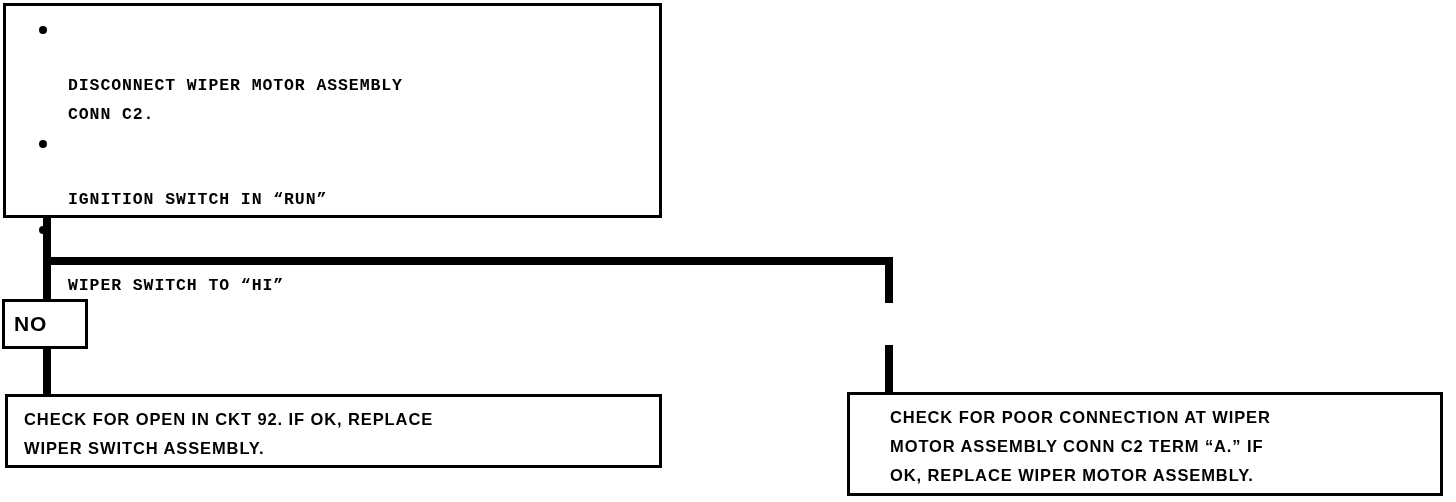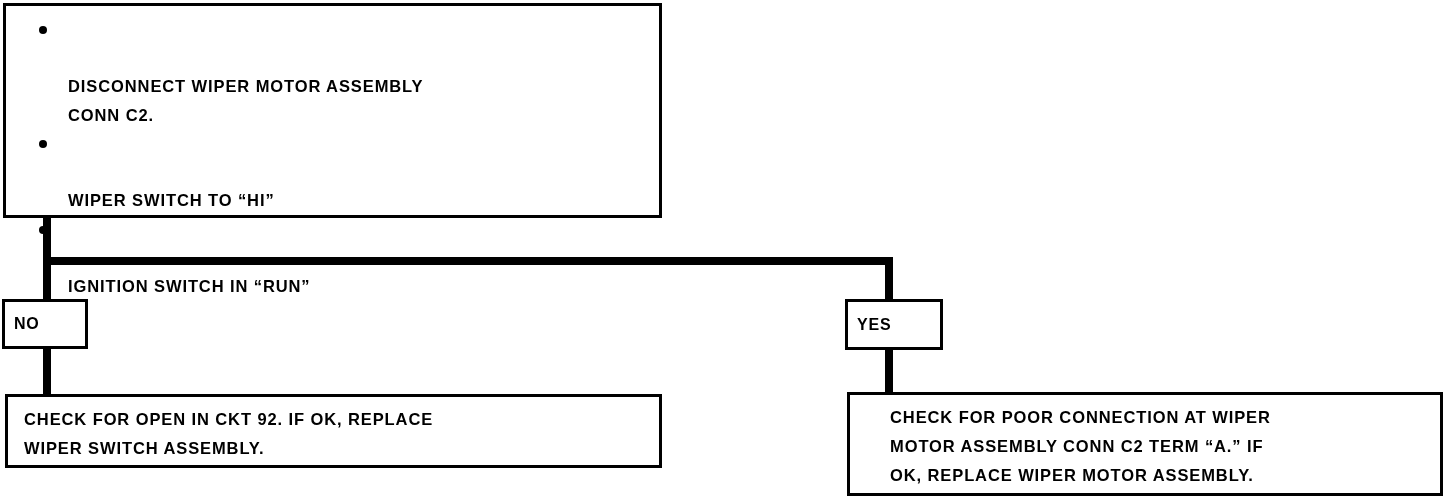--- a/index.html
+++ b/index.html
@@ -20,20 +20,21 @@
     overflow: hidden;
   }
 
   
   .box {
     position: absolute;
     box-sizing: border-box;
     border: 3px solid #000000;
     background: #ffffff;
     z-index: 3;
+    font-family: Liberation Mono, monospace;
   }
 
   
   .conn {
     position: absolute;
     background: #000000;
     z-index: 1;
   }
 
   
@@ -74,21 +75,21 @@
   .label-box {
     position: absolute;
     box-sizing: border-box;
     border: 3px solid #000000;
     background: #ffffff;
     z-index: 3;
     display: flex;
     align-items: center;
   }
   .label-text {
-    font-size: 16px;
+    font-size: 21px;
     font-weight: bold;
     letter-spacing: 0.8px;
     padding-left: 9px;
   }
   #no-box   { left: 2px;   top: 299px; width: 86px;  height: 50px; }
   #yes-box  { left: 845px; top: 299px; width: 98px;  height: 51px; }
 
   
   .result-box {
     position: absolute;
@@ -130,25 +131,25 @@
 
   <div class="box" id="step-box">
     <ul class="bullet-list">
       <li class="bullet-item">
         <span class="bullet-dot"></span>
         <span>Disconnect wiper motor assembly
 conn C2.</span>
       </li>
       <li class="bullet-item">
         <span class="bullet-dot"></span>
-        <span>Wiper switch to “Hi”</span>
+        <span>Ignition switch in “Run”</span>
       </li>
       <li class="bullet-item">
         <span class="bullet-dot"></span>
-        <span>Ignition switch in “Run”</span>
+        <span>Wiper switch to “Hi”</span>
       </li>
       <li class="bullet-item">
         <span class="bullet-dot"></span>
       </li>
     </ul>
   </div>
 
   <div class="conn" id="conn-stem"></div>
   <div class="conn" id="conn-branch"></div>
   <div class="conn" id="conn-no-down"></div>
@@ -157,22 +158,19 @@
   <div class="conn" id="conn-yes-result"></div>
 
   <div class="label-box" id="no-box">
     <span class="label-text">NO</span>
   </div>
   <div class="result-box" id="result-no">
     <div class="result-text">Check for open in CKT 92.  If OK, replace
 wiper switch assembly.</div>
   </div>
 
-  <div class="label-box" id="yes-box">
-    <span class="label-text">YES</span>
-  </div>
   <div class="result-box" id="result-yes">
     <div class="result-text">Check for poor connection at wiper
 motor assembly conn C2 term “A.”  If
 OK, replace wiper motor assembly.</div>
   </div>
 
 </div>
 
 </body></html>

